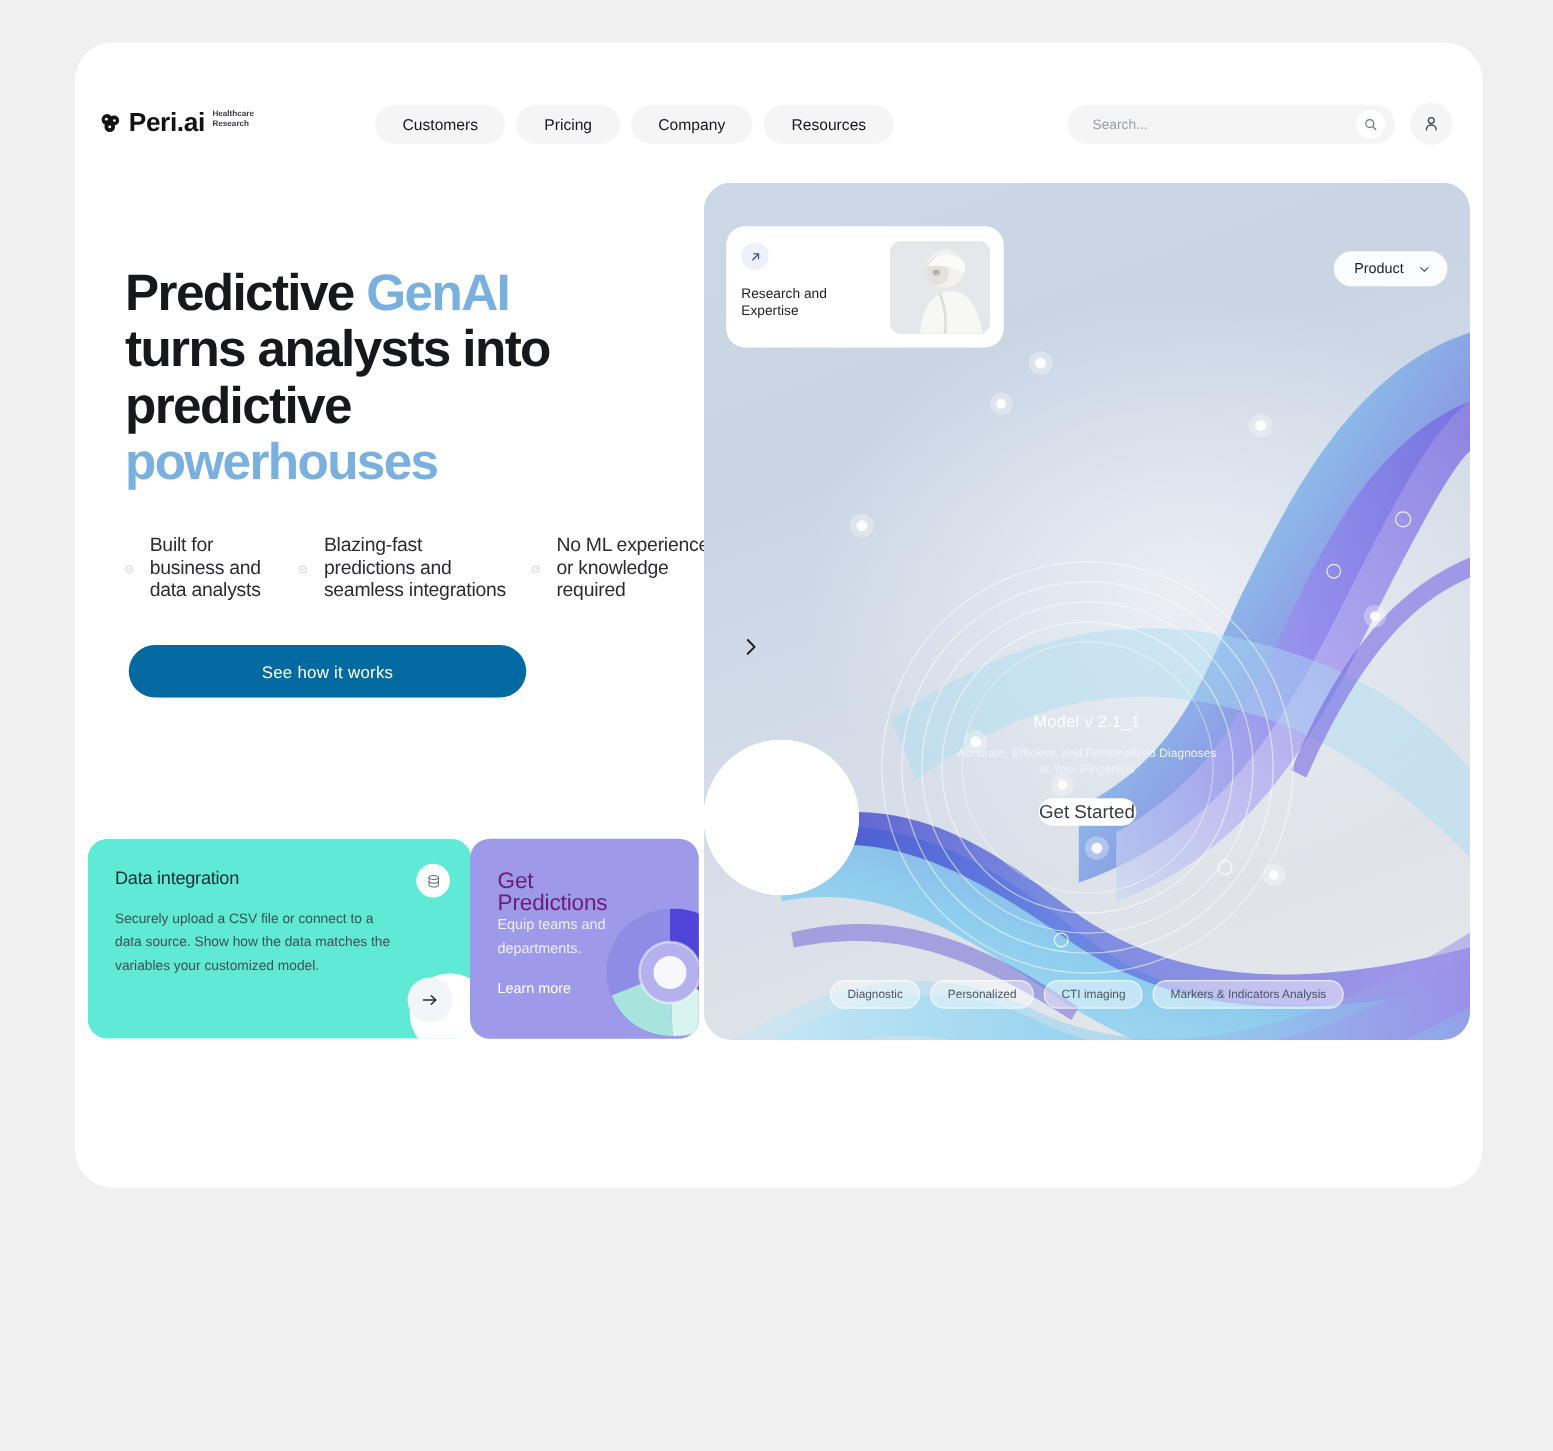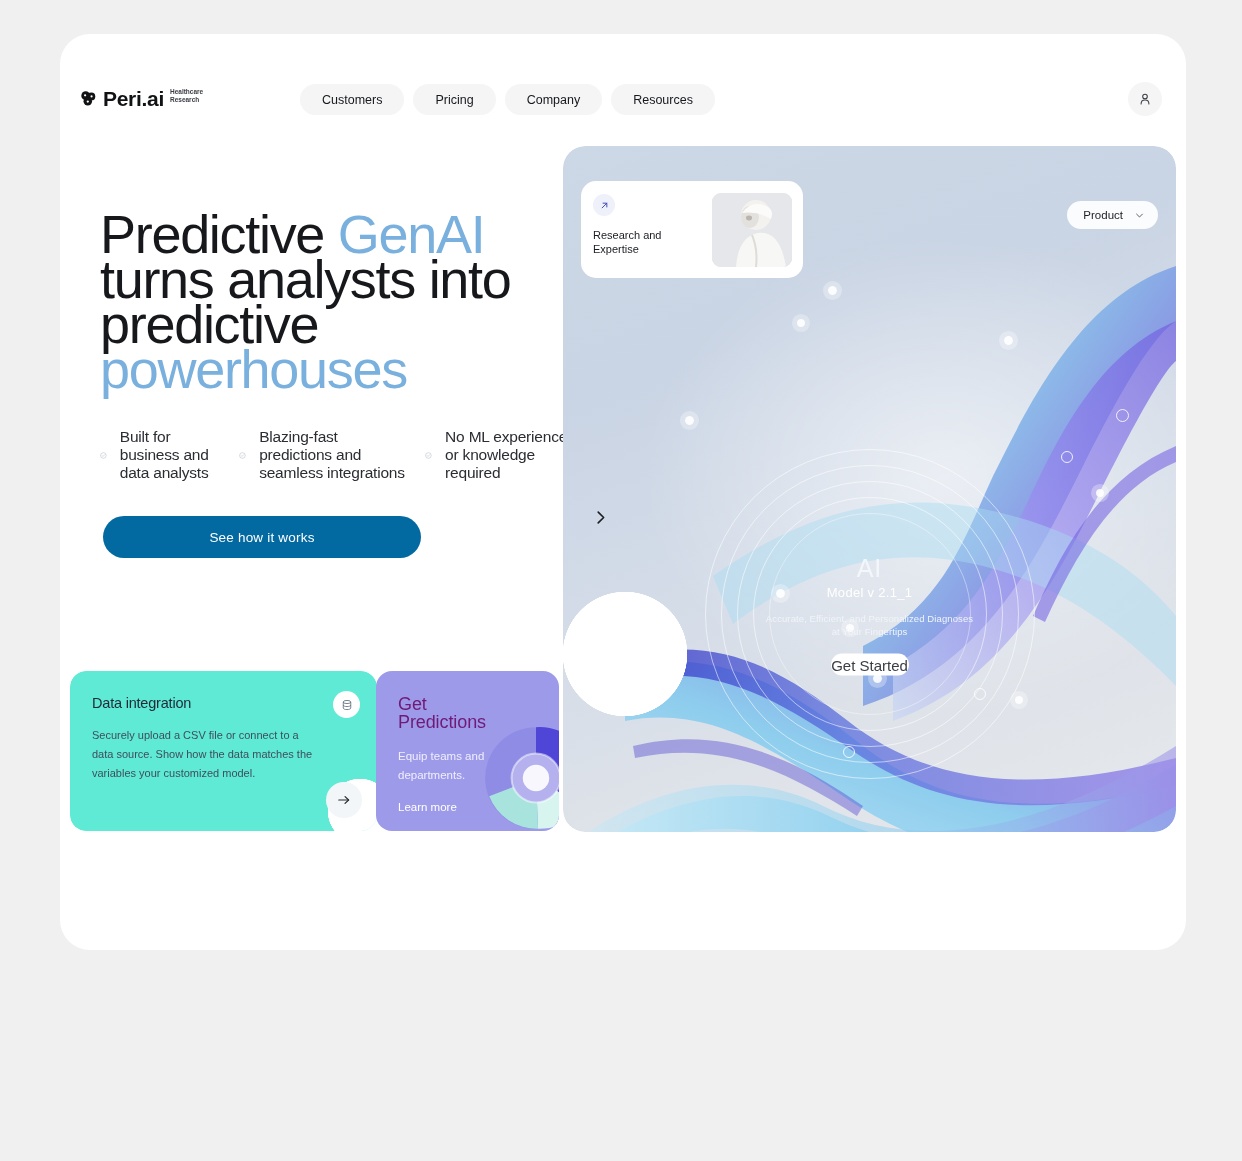--- a/index.html
+++ b/index.html
@@ -140,23 +140,23 @@
   }
 
   
   .hero-copy {
     position: absolute;
     left: 40px;
     top: 178px;
     width: 470px;
   }
   .headline {
-    font-size: 54px;
+    font-size: 41px;
     line-height: 45px;
-    font-weight: 400;
+    font-weight: 700;
     color: #17181c;
     letter-spacing: -1.3px;
   }
   .headline .accent { color: #79b0dd; }
 
   .bullets {
     margin-top: 36px;
     display: flex;
     flex-direction: row;
     gap: 13px;
@@ -454,21 +454,20 @@
     z-index: 4;
   }
   .pred-title {
     font-size: 18px;
     line-height: 18px;
     color: #701a75;
     font-weight: 400;
     letter-spacing: -0.1px;
   }
   .pred-body {
-    margin-top: 16px;
     font-size: 11.5px;
     line-height: 19px;
     color: #f0eefd;
     width: 115px;
   }
   .pred-link {
     margin-top: 16px;
     font-size: 11.5px;
     color: #ffffff;
     cursor: pointer;
@@ -539,20 +538,29 @@
         <div class="logo-sub">Healthcare Research</div>
       </div>
 
       <div class="nav">
         <div class="nav-item">Customers</div>
         <div class="nav-item">Pricing</div>
         <div class="nav-item">Company</div>
         <div class="nav-item">Resources</div>
       </div>
 
+      <div class="search-box">
+        <input type="text" placeholder="Search..." style="">
+        <div class="search-btn">
+          <svg width="11" height="11" viewBox="0 0 16 16">
+            <circle cx="7" cy="7" r="4.6" fill="none" stroke="#6c7077" stroke-width="1.4"></circle>
+            <line x1="10.4" y1="10.4" x2="14" y2="14" stroke="#6c7077" stroke-width="1.4" stroke-linecap="round"></line>
+          </svg>
+        </div>
+      </div>
 
       <div class="profile-btn">
         <svg width="14" height="14" viewBox="0 0 20 20">
           <circle cx="10" cy="6.4" r="3.3" fill="none" stroke="#3c4047" stroke-width="1.5"></circle>
           <path d="M4.4 17c0-3.4 2.5-5.6 5.6-5.6S15.6 13.6 15.6 17" fill="none" stroke="#3c4047" stroke-width="1.5" stroke-linecap="round"></path>
         </svg>
       </div>
     </div>
 
     <div class="hero-copy">
@@ -688,26 +696,31 @@
       </div>
 
       <div class="product-pill">
         <span>Product</span>
         <svg width="11" height="11" viewBox="0 0 16 16">
           <path d="M3.8 6l4.2 4.2L12.2 6" fill="none" stroke="#4a4d55" stroke-width="1.3" stroke-linecap="round" stroke-linejoin="round"></path>
         </svg>
       </div>
 
       <div class="ai-center">
-        <div class="ai-title">AI</div>
         <div class="ai-model">Model v 2.1_1</div>
         <div class="ai-desc">Accurate, Efficient, and Personalized Diagnoses at Your Fingertips</div>
         <button class="ai-cta">Get Started</button>
       </div>
 
+      <div class="tag-row">
+        <div class="tag">Diagnostic</div>
+        <div class="tag">Personalized</div>
+        <div class="tag">CTI imaging</div>
+        <div class="tag">Markers &amp; Indicators Analysis</div>
+      </div>
     </div>
 
     <div class="data-card">
       <div class="data-card-title">Data integration</div>
       <div class="data-card-body">Securely upload a CSV file or connect to a data source. Show how the data matches the variables your customized model.</div>
       <div class="data-card-icon">
         <svg width="12" height="12" viewBox="0 0 16 16">
           <ellipse cx="8" cy="4" rx="5" ry="2.1" fill="none" stroke="#5a6a7a" stroke-width="1.1"></ellipse>
           <path d="M3 4v8c0 1.2 2.2 2.1 5 2.1s5-.9 5-2.1V4" fill="none" stroke="#5a6a7a" stroke-width="1.1"></path>
           <path d="M3 8c0 1.2 2.2 2.1 5 2.1s5-.9 5-2.1" fill="none" stroke="#5a6a7a" stroke-width="1.1"></path>

